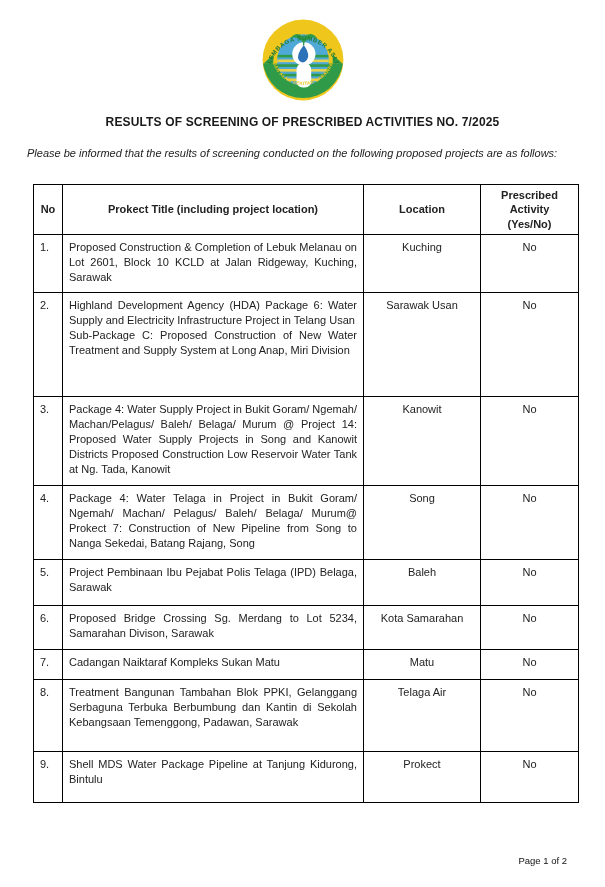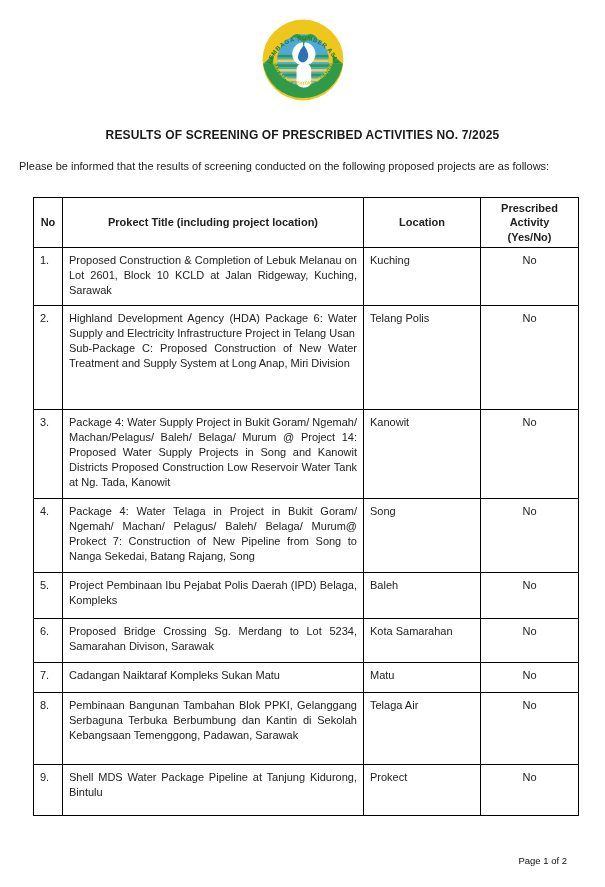--- a/index.html
+++ b/index.html
@@ -14,32 +14,33 @@
     color: #1c1c1c;
     overflow: hidden;
   }
   .logo-wrap {
     padding-top: 17px;
     display: flex;
     justify-content: center;
   }
   .logo { display: block; }
   .doc-title {
-    margin: 25px 27px 0;
+    margin: 12px 27px 0;
     text-align: center;
     font-size: 12px;
     font-weight: bold;
     letter-spacing: 0.15px;
     color: #1a1a1a;
   }
   .intro {
-    margin: 16px 19px 0;
+    margin: 16px 27px 0;
     font-size: 11px;
     line-height: 1.55;
     color: #222;
+    font-style: italic;
   }
   table.screening {
     border-collapse: collapse;
     table-layout: fixed;
     width: 545px;
     margin: 22px 27px 0 33px;
     font-size: 11px;
     color: #222;
   }
   table.screening th, table.screening td {
@@ -59,21 +60,21 @@
     padding: 5px 6px;
     line-height: 1.36;
   }
   td.cell-no { padding-left: 5px; text-align: left; }
   td.cell-title {
     text-align: justify;
     white-space: pre-line;
     padding-left: 8px;
     padding-right: 8px;
   }
-  td.cell-location { }
+  td.cell-location { text-align: center; }
   td.cell-prescribed { text-align: center; }
   
   tbody tr:nth-child(1) { height: 58px; }
   tbody tr:nth-child(2) { height: 104px; }
   tbody tr:nth-child(3) { height: 89px; }
   tbody tr:nth-child(4) { height: 74px; }
   tbody tr:nth-child(5) { height: 46px; }
   tbody tr:nth-child(6) { height: 44px; }
   tbody tr:nth-child(7) { height: 30px; }
   tbody tr:nth-child(8) { height: 72px; }
@@ -161,56 +162,56 @@
         <tr>
           <td class="cell-no">1.</td>
           <td class="cell-title">Proposed Construction &amp; Completion of Lebuk Melanau on Lot 2601, Block 10 KCLD at Jalan Ridgeway, Kuching, Sarawak</td>
           <td class="cell-location">Kuching</td>
           <td class="cell-prescribed">No</td>
         </tr>
         <tr>
           <td class="cell-no">2.</td>
           <td class="cell-title">Highland Development Agency (HDA) Package 6: Water Supply and Electricity Infrastructure Project in Telang Usan
 Sub-Package C: Proposed Construction of New Water Treatment and Supply System at Long Anap, Miri Division</td>
-          <td class="cell-location">Telang Polis</td>
+          <td class="cell-location">Sarawak Usan</td>
           <td class="cell-prescribed">No</td>
         </tr>
         <tr>
           <td class="cell-no">3.</td>
           <td class="cell-title">Package 4: Water Supply Project in Bukit Goram/ Ngemah/ Machan/Pelagus/ Baleh/ Belaga/ Murum @ Project 14: Proposed Water Supply Projects in Song and Kanowit Districts Proposed Construction Low Reservoir Water Tank at Ng. Tada, Kanowit</td>
           <td class="cell-location">Kanowit</td>
           <td class="cell-prescribed">No</td>
         </tr>
         <tr>
           <td class="cell-no">4.</td>
           <td class="cell-title">Package 4: Water Telaga in Project in Bukit Goram/ Ngemah/ Machan/ Pelagus/ Baleh/ Belaga/ Murum@ Prokect 7: Construction of New Pipeline from Song to Nanga Sekedai, Batang Rajang, Song</td>
           <td class="cell-location">Song</td>
           <td class="cell-prescribed">No</td>
         </tr>
         <tr>
           <td class="cell-no">5.</td>
-          <td class="cell-title">Project Pembinaan Ibu Pejabat Polis Daerah (IPD) Belaga, Kompleks</td>
+          <td class="cell-title">Project Pembinaan Ibu Pejabat Polis Telaga (IPD) Belaga, Sarawak</td>
           <td class="cell-location">Baleh</td>
           <td class="cell-prescribed">No</td>
         </tr>
         <tr>
           <td class="cell-no">6.</td>
           <td class="cell-title">Proposed Bridge Crossing Sg. Merdang to Lot 5234, Samarahan Divison, Sarawak</td>
           <td class="cell-location">Kota Samarahan</td>
           <td class="cell-prescribed">No</td>
         </tr>
         <tr>
           <td class="cell-no">7.</td>
           <td class="cell-title">Cadangan Naiktaraf Kompleks Sukan Matu</td>
           <td class="cell-location">Matu</td>
           <td class="cell-prescribed">No</td>
         </tr>
         <tr>
           <td class="cell-no">8.</td>
-          <td class="cell-title">Pembinaan Bangunan Tambahan Blok PPKI, Gelanggang Serbaguna Terbuka Berbumbung dan Kantin di Sekolah Kebangsaan Temenggong, Padawan, Sarawak</td>
+          <td class="cell-title">Treatment Bangunan Tambahan Blok PPKI, Gelanggang Serbaguna Terbuka Berbumbung dan Kantin di Sekolah Kebangsaan Temenggong, Padawan, Sarawak</td>
           <td class="cell-location">Telaga Air</td>
           <td class="cell-prescribed">No</td>
         </tr>
         <tr>
           <td class="cell-no">9.</td>
           <td class="cell-title">Shell MDS Water Package Pipeline at Tanjung Kidurong, Bintulu</td>
           <td class="cell-location">Prokect</td>
           <td class="cell-prescribed">No</td>
         </tr>
       </tbody>

